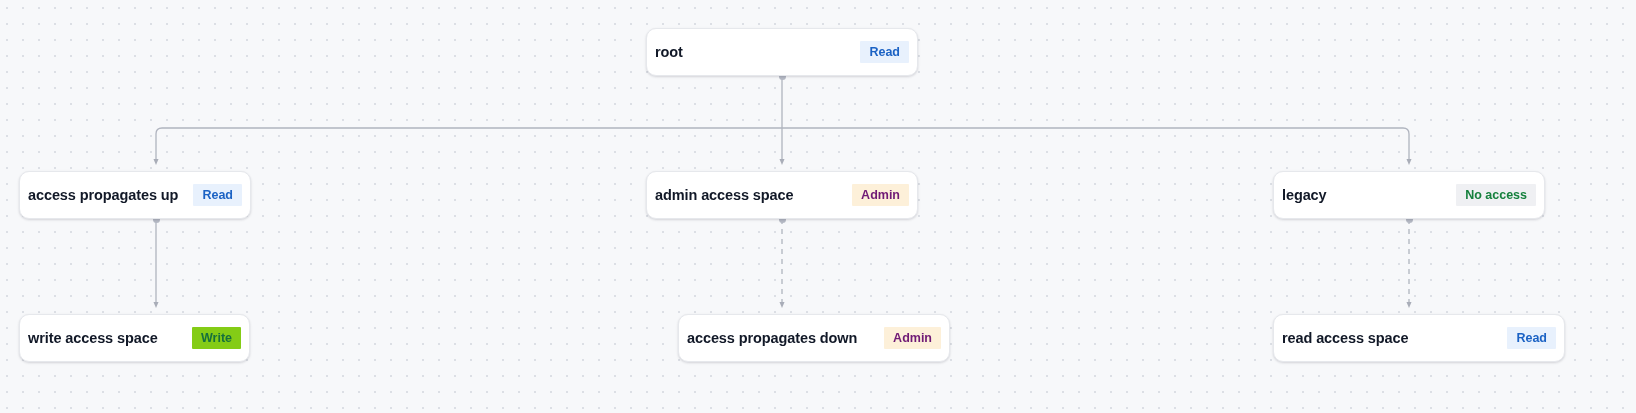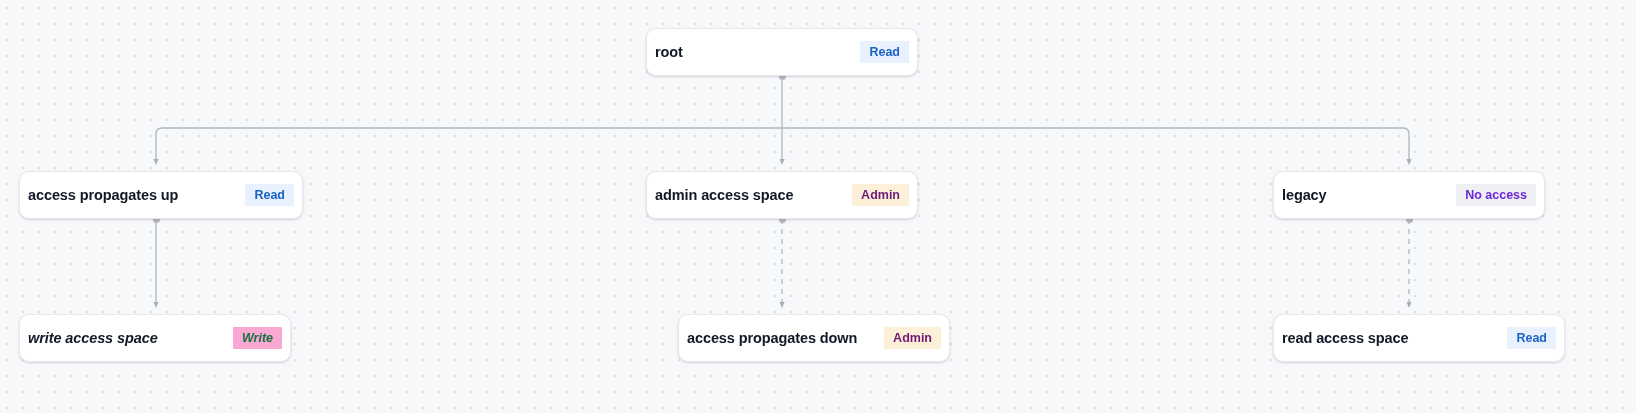--- a/index.html
+++ b/index.html
@@ -59,22 +59,22 @@
     font-size: 12.5px;
     font-weight: bold;
     border-radius: 1px;
     padding: 4px 9px;
     white-space: nowrap;
     line-height: 1.15;
   }
 
   .badge-read    { background: #e8f1fd; color: #1b62c4; }
   .badge-admin   { background: #fdf0d9; color: #701a75; }
-  .badge-write   { background: #f9a8d4; color: #16703c; }
-  .badge-noaccess{ background: #eff0f3; color: #6d28d9; text-align: right; }
+  .badge-write   { background: #84cc16; color: #16703c; }
+  .badge-noaccess{ background: #eff0f3; color: #15803d; text-align: right; }
 
   .port {
     position: absolute;
     width: 7px;
     height: 7px;
     border-radius: 50%;
     background: #b5b9c4;
   }
 </style>
 </head>
@@ -114,36 +114,36 @@
   <div class="port" style="left:778.5px; top:72.5px;"></div>
   <div class="port" style="left:152.5px; top:215.5px;"></div>
   <div class="port" style="left:778.5px; top:215.5px;"></div>
   <div class="port" style="left:1405.5px; top:215.5px;"></div>
 
   <div class="node" style="left:646px; top:28px; width:272px;">
     <span class="node-label">root</span>
     <span class="badge badge-read">Read</span>
   </div>
 
-  <div class="node" style="left:19px; top:171px; width:284px;">
+  <div class="node" style="left:19px; top:171px; width:232px;">
     <span class="node-label">access propagates up</span>
     <span class="badge badge-read">Read</span>
   </div>
 
   <div class="node" style="left:646px; top:171px; width:272px;gap:18px;">
     <span class="node-label">admin access space</span>
     <span class="badge badge-admin">Admin</span>
   </div>
 
   <div class="node" style="left:1273px; top:171px; width:272px;">
     <span class="node-label">legacy</span>
     <span class="badge badge-noaccess">No access</span>
   </div>
 
-  <div class="node" style="left:19px; top:314px; width:272px;font-style:italic;">
+  <div class="node" style="left:19px; top:314px; width:231px;">
     <span class="node-label">write access space</span>
     <span class="badge badge-write">Write</span>
   </div>
 
   <div class="node" style="left:646px; top:314px; width:272px;margin-left:32px;">
     <span class="node-label">access propagates down</span>
     <span class="badge badge-admin">Admin</span>
   </div>
 
   <div class="node" style="left:1273px; top:314px; width:292px;">

